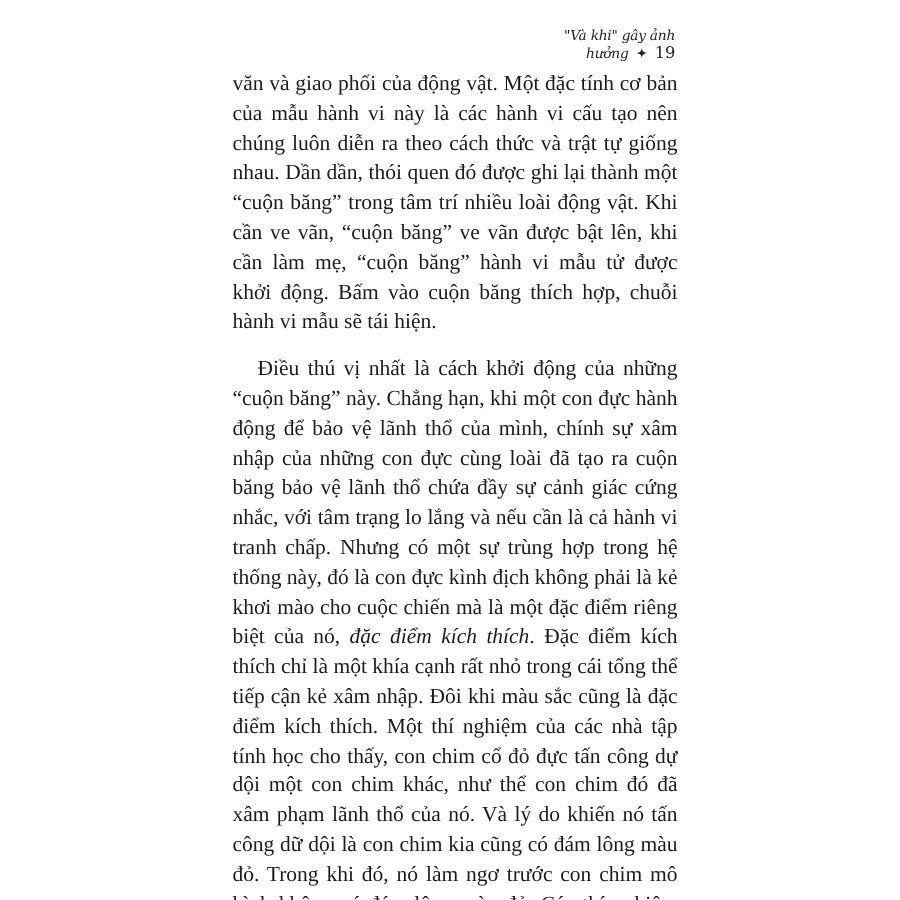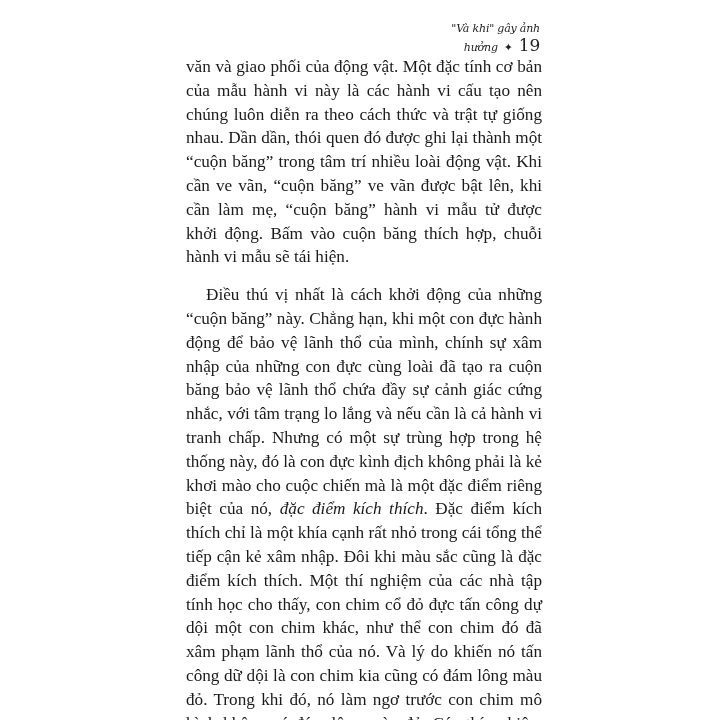--- a/index.html
+++ b/index.html
@@ -3,21 +3,21 @@
 <meta charset="utf-8">
 <style>
   html, body { margin:0; padding:0; background:#ffffff; }
   body { width:720px; height:720px; position:relative; overflow:hidden; }
   .header {
     position:absolute; top:22px; left:380px; width:160px; text-align:right;
     font-family:"DejaVu Serif", serif; font-style:italic; font-size:11px; color:#222;
     letter-spacing:-0.2px;
   }
   .header .sep { font-style:normal; margin:0 6px; font-size:11px; }
-  .header .num { font-style:normal; font-size:17px; }
+  .header .num { font-style:normal; font-size:13px; }
   .page {
     position:absolute; left:186px; top:55px; width:356px;
     font-family:"Liberation Serif", serif; font-size:17.2px; line-height:23.8px; color:#1a1a1a;
     text-align:justify;
   }
   .page p { margin:0; }
   .page p.second { text-indent:20px; margin-top:14px; }
   .page em { }
 </style>
 </head>

